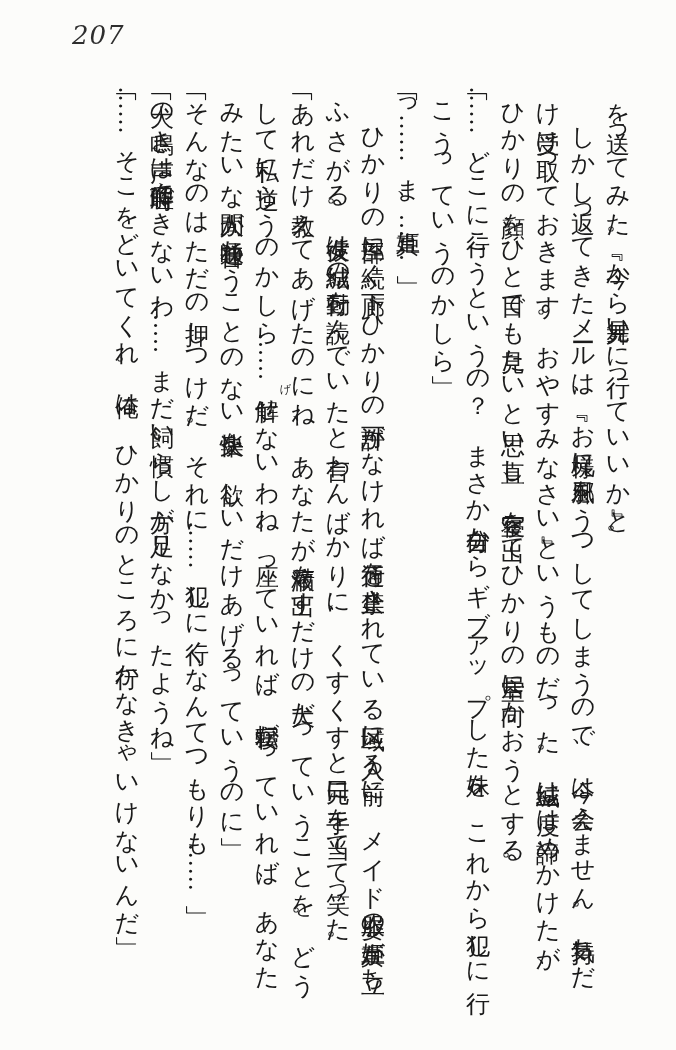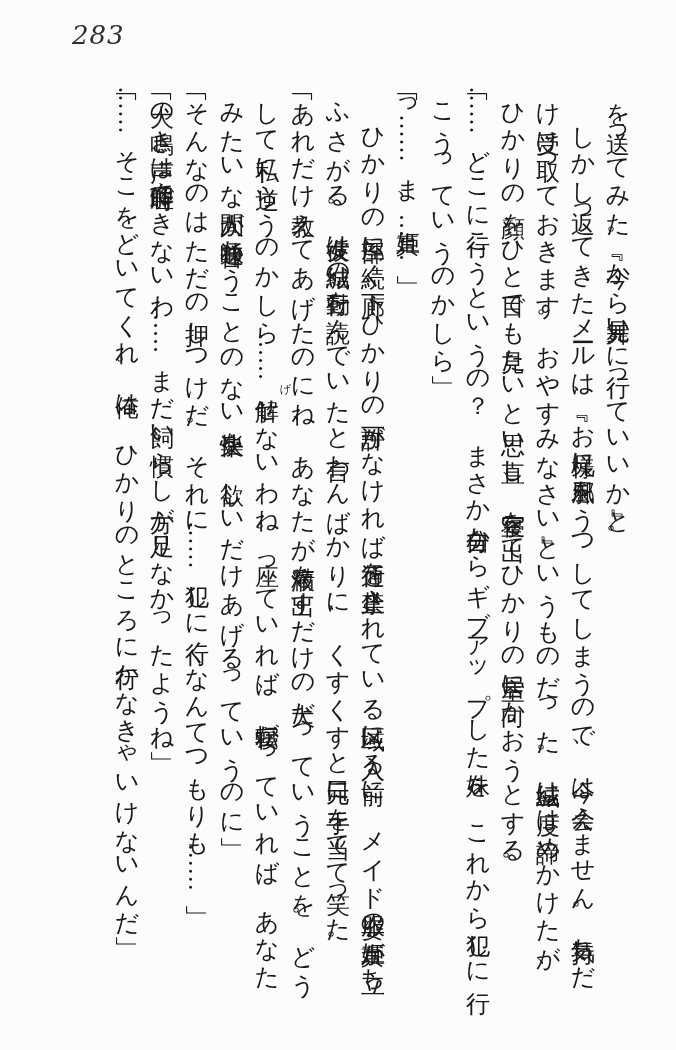--- a/index.html
+++ b/index.html
@@ -44,21 +44,21 @@
   }
   .text-area ruby rt {
     font-size: 11px;
     letter-spacing: 0;
   }
 </style>
 </head>
 <body>
 
 <div class="page">
-  <div class="page-number">283</div>
+  <div class="page-number">207</div>
   <div class="text-area" id="text-area">
       <p>を送ってみた。『今から見舞いに行っていいか』と。</p>
       <p class="indent">しかし返ってきたメールは、『お兄様に風邪をうつしてしまうので、今は会えません。気持ちだけ受け取っておきます。おやすみなさい』というものだった。結城は一度は諦めかけたが、ひかりの顔をひと目でも見たいと思い直し、寝室を出てひかりの居室に向かおうとする。</p>
       <p>「……どこに行こうというの？　まさか自分からギブアップした妹を、これから犯しに行こうっていうのかしら」</p>
       <p>「っ……ま、真姫……」</p>
       <p class="indent">ひかりの部屋に続く廊下。ひかりの許可がなければ通行を禁止されている区域に入る前に、メイド服姿の真姫が立ちふさがる。彼女は結城の行動を読んでいたと言わんばかりに、くすくすと口元に手を当てて笑った。</p>
       <p>「あれだけ教えてあげたのにね、あなたが精液を出すだけの犬だっていうことを。どうして私に逆らうのかしら……<ruby>解<rt>げ</rt></ruby>せないわね。座っていれば、寝転がっていれば、あなたみたいな人間が普通味わうことのない快楽を、欲しいだけあげるっていうのに」</p>
       <p>「そんなのはただの押しつけだ。それに……犯しに行くなんてつもりも……」</p>
       <p>「犬の鳴き声は時々理解できないわ……まだ飼い慣らし方が足りなかったようね」</p>
       <p>「……そこをどいてくれ。俺は、ひかりのところに行かなきゃいけないんだ」</p>

